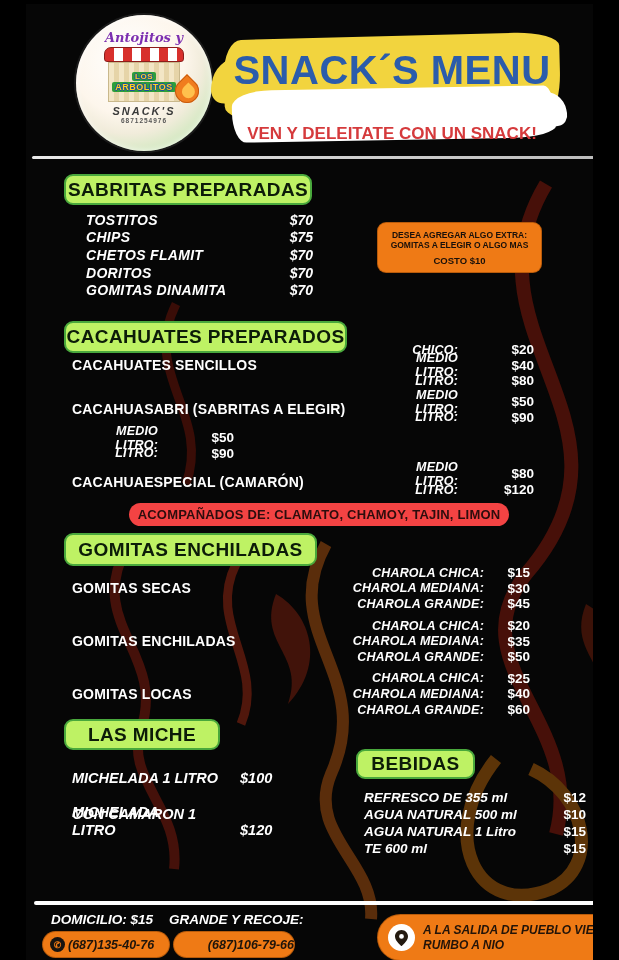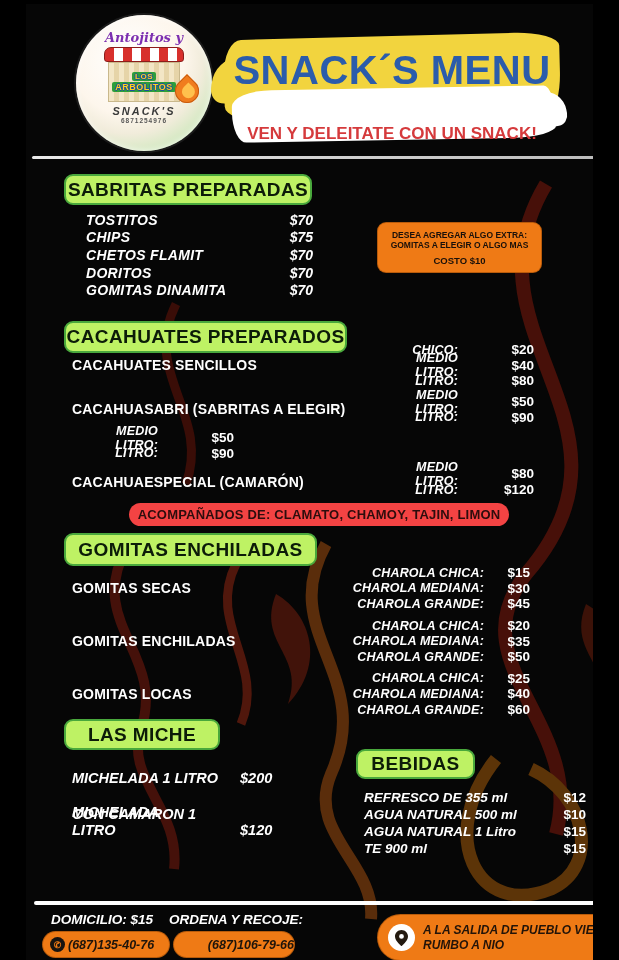--- a/index.html
+++ b/index.html
@@ -306,21 +306,21 @@
           <span class="pval">$60</span>
         </div>
       </div>
     </div>
   </div>
 
   <div id="miche-h" class="layer sec-header">LAS MICHE</div>
   <div id="miche-list" class="layer">
     <div class="mrow">
       <span class="mname">MICHELADA 1 LITRO</span>
-      <span class="mprice">$200</span>
+      <span class="mprice">$100</span>
     </div>
     <div class="spacer"></div>
     <div class="mrow">
       <span class="mname">MICHELADA</span>
     </div>
     <div class="mrow">
       <span class="mname">CON CAMARON 1 LITRO</span>
       <span class="mprice">$120</span>
     </div>
   </div>
@@ -333,28 +333,28 @@
     </div>
     <div class="row">
       <span class="bname">AGUA NATURAL 500 ml</span>
       <span class="bprice">$10</span>
     </div>
     <div class="row">
       <span class="bname">AGUA NATURAL 1 Litro</span>
       <span class="bprice">$15</span>
     </div>
     <div class="row">
-      <span class="bname">TE 900 ml</span>
+      <span class="bname">TE 600 ml</span>
       <span class="bprice">$15</span>
     </div>
   </div>
 
   <div id="footer-sep" class="layer"></div>
   <div id="dom-label" class="layer f-label">DOMICILIO: $15</div>
-  <div id="ord-label" class="layer f-label">ORDENA Y RECOJE:</div>
+  <div id="ord-label" class="layer f-label">GRANDE Y RECOJE:</div>
   <div id="pill-dom" class="layer pill">
     <span class="phone-ico">✆</span>
     <span>(687)135-40-76</span>
   </div>
   <div id="pill-ord" class="layer pill">
     <span>(687)106-79-66</span>
   </div>
   <div id="loc-box" class="layer">
     <span class="pin-circle">
       <svg width="13" height="16" viewBox="0 0 13 16">

